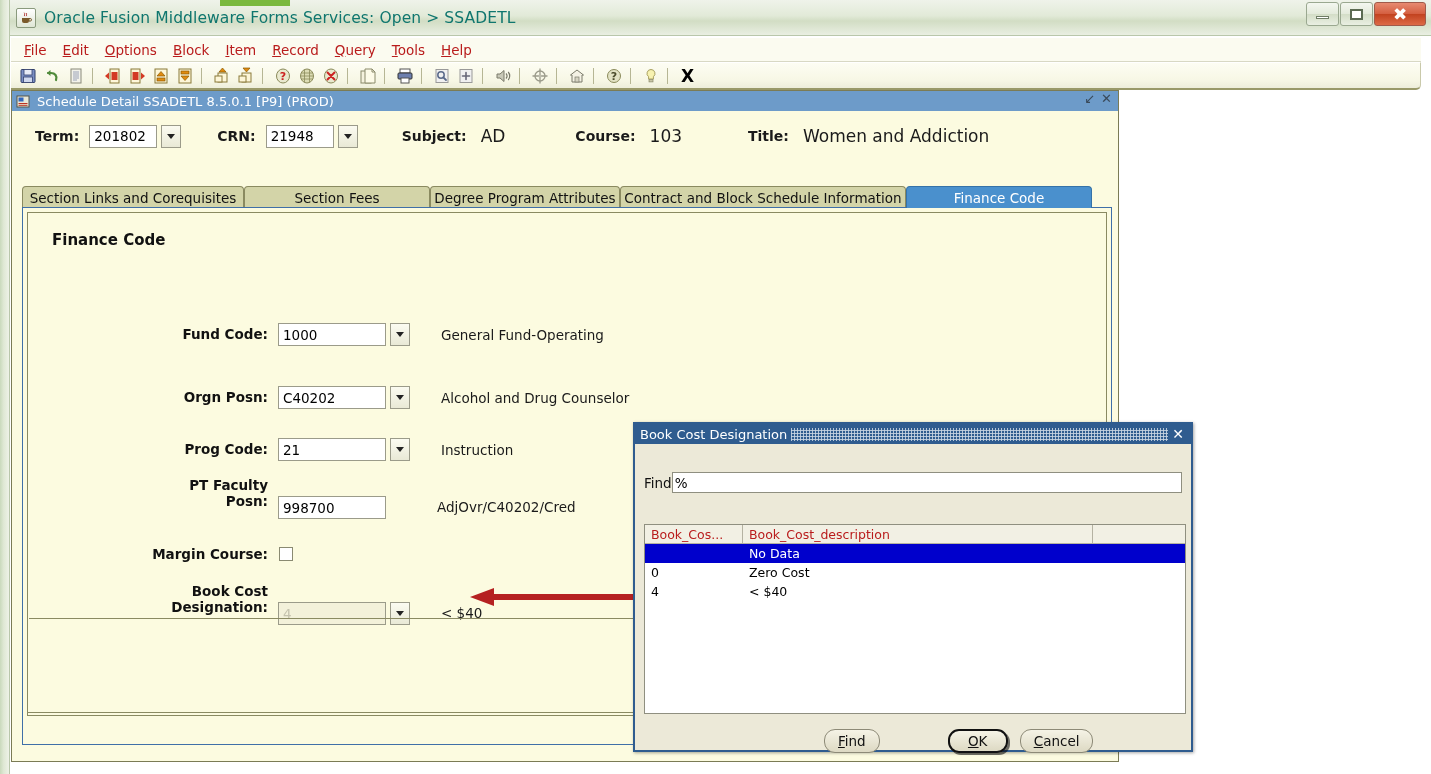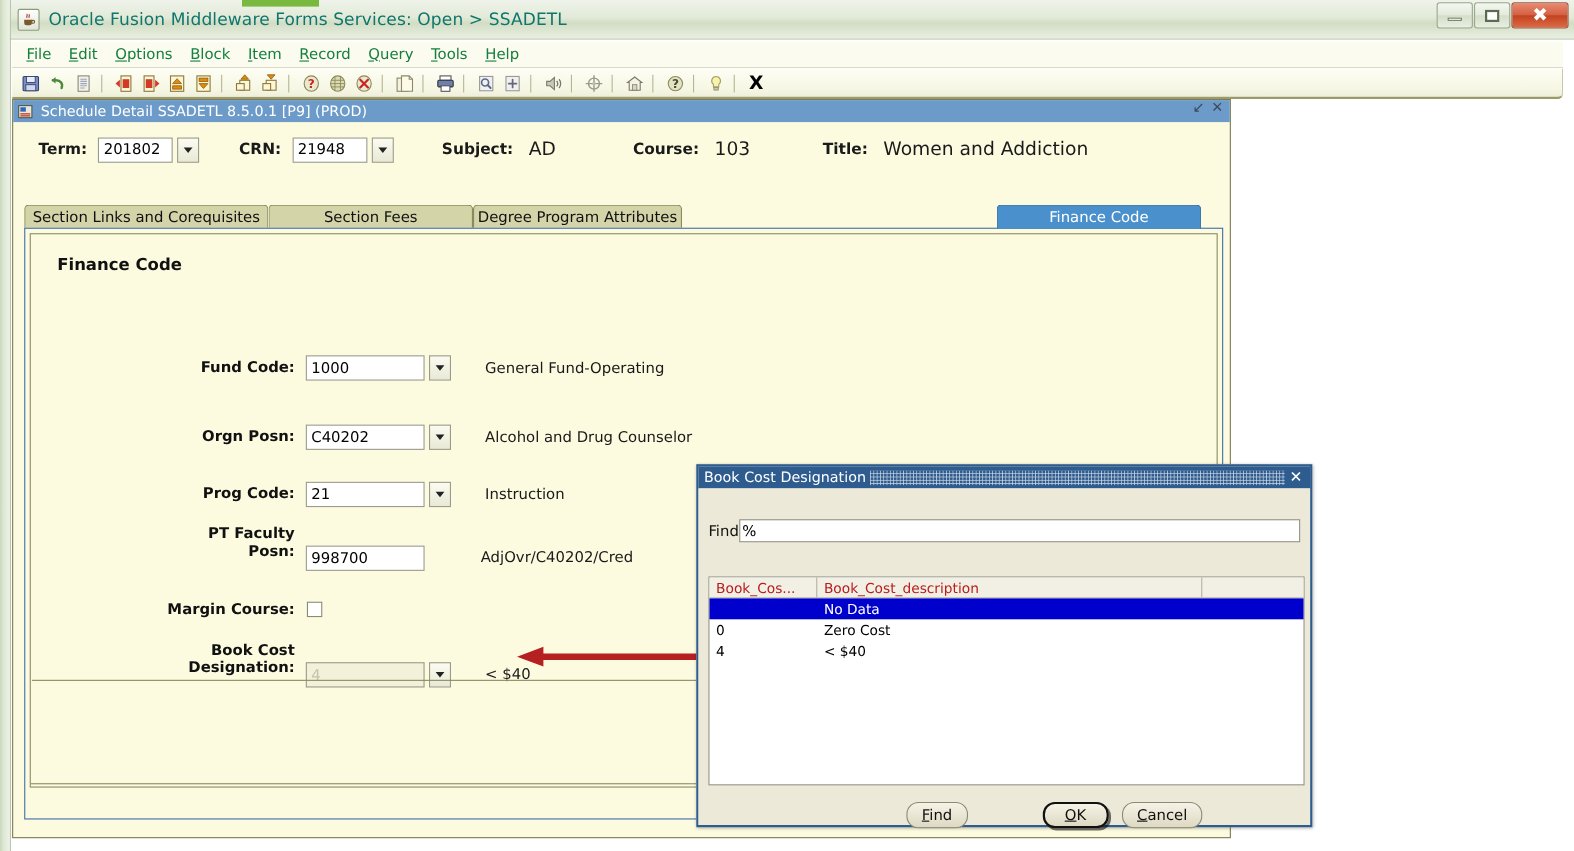--- a/index.html
+++ b/index.html
@@ -69,21 +69,21 @@
 
   
   #menu-bar {
     position: absolute; left: 11px; top: 38px; width: 1410px; height: 24px;
     background: #fbfbf0;
     display: flex; align-items: center;
     padding-left: 5px;
     border-bottom: 1px solid #d8d8c4;
   }
   .menu-item {
-    font-size: 13.5px; color: #15803d; padding: 2px 8px; cursor: default;
+    font-size: 13.5px; color: #b91c1c; padding: 2px 8px; cursor: default;
     white-space: nowrap;
   }
   .menu-item u { text-decoration: underline; }
 
   
   #toolbar {
     position: absolute; left: 11px; top: 62px; width: 1410px; height: 28px;
     background: linear-gradient(to bottom,#fdfdf3 0%, #f7f7e5 70%, #eeeedb 100%);
     border-top: 1px solid #ffffff;
     border-bottom: 2px solid #9a9a6a;
@@ -519,20 +519,23 @@
     <div id="tab-strip">
       <div class="tab" style="left:0px;width:222px;">
         <span>Section Links and Corequisites</span>
       </div>
       <div class="tab" style="left:222px;width:186px;">
         <span>Section Fees</span>
       </div>
       <div class="tab" style="left:408px;width:190px;">
         <span>Degree Program Attributes</span>
       </div>
+      <div class="tab" style="left:598px;width:286px;">
+        <span>Contract and Block Schedule Information</span>
+      </div>
       <div class="tab active" style="left:884px;width:186px;">
         <span>Finance Code</span>
       </div>
     </div>
 
     <div id="tab-canvas">
       <div id="tab-canvas-inner">
 
         <div id="panel-title">Finance Code</div>
 

